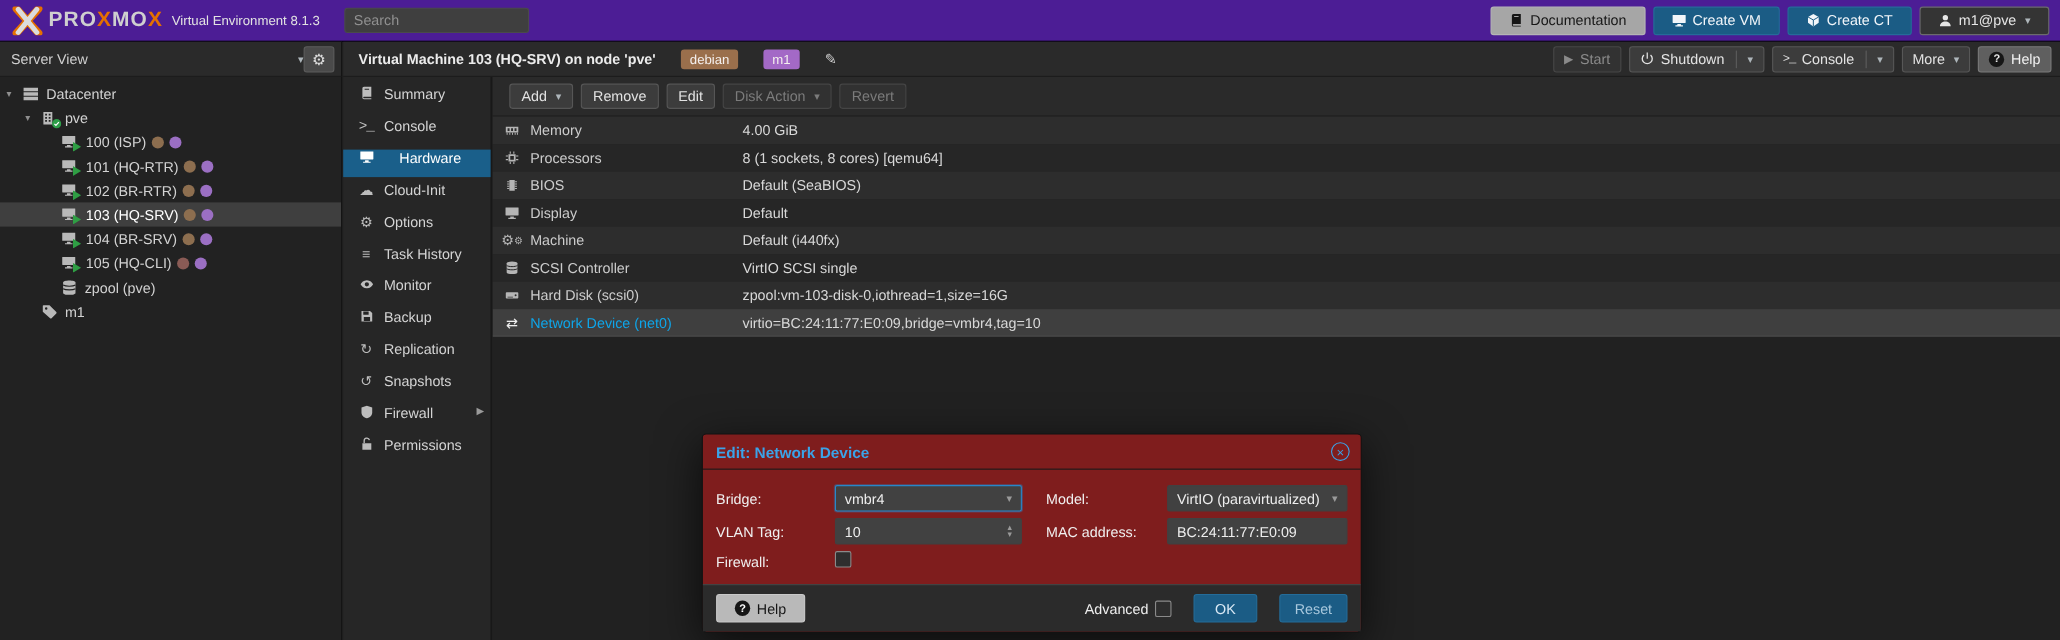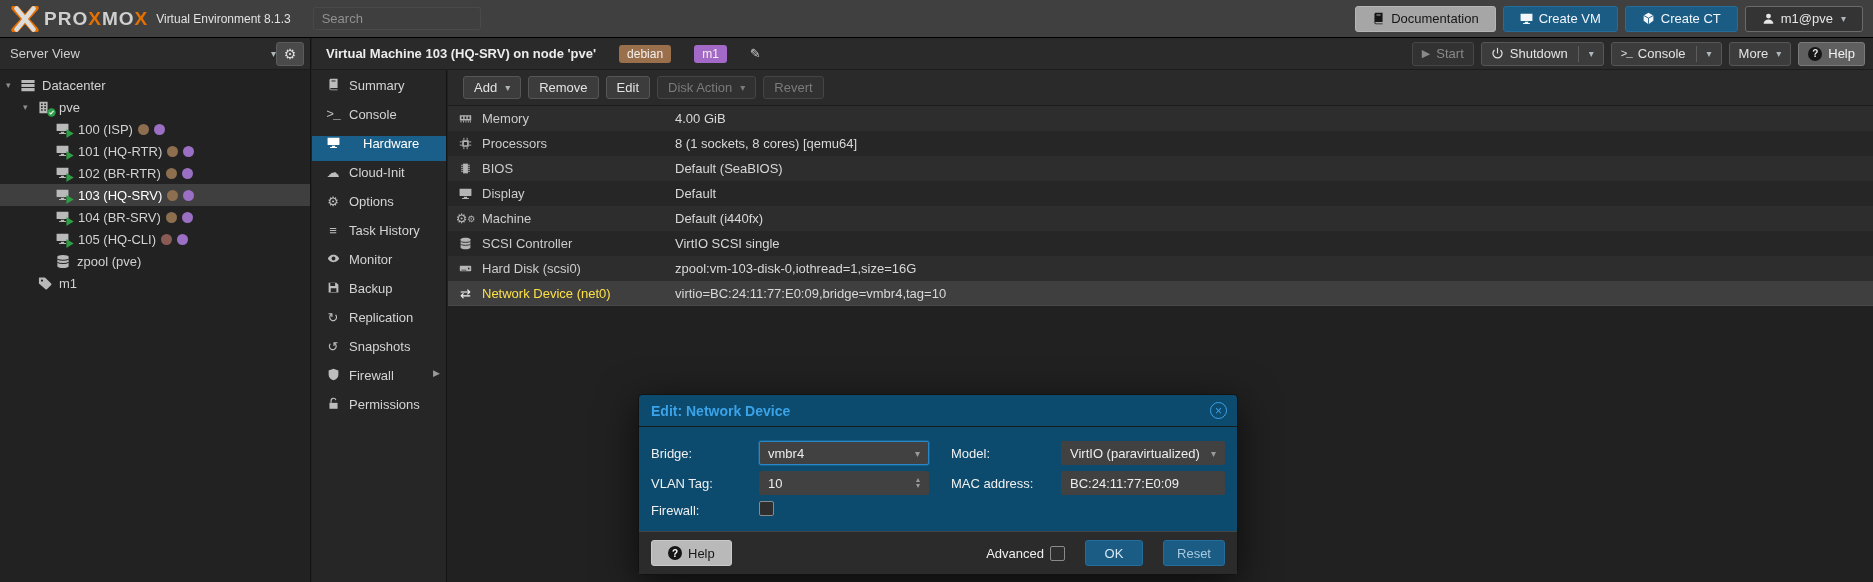--- a/index.html
+++ b/index.html
@@ -1,21 +1,21 @@
 <!DOCTYPE html>
 <html><head>
 <meta charset="utf-8">
 <style>
   * { margin:0; padding:0; box-sizing:border-box; }
   html,body { background:#111; }
   body { font-family:"Liberation Sans", sans-serif; font-size:13px; color:#d6d6d6; }
   #screen { position:relative; width:1873px; height:582px; background:#212121; overflow:hidden; }
 
   
-  #topbar { position:absolute; left:0; top:0; width:1873px; height:38px; background:#404040;
+  #topbar { position:absolute; left:0; top:0; width:1873px; height:38px; background:#4c1d95;
             display:flex; align-items:center; padding:0 10px; border-bottom:1px solid #000; }
   .logo-x { width:30px; height:26px; margin-right:4px; }
   .wordmark { font-weight:bold; font-size:19px; letter-spacing:1px; color:#cfcfcf; }
   .wordmark .ox { color:#e57000; }
   .env-text { color:#e2e2e2; font-size:12px; margin-left:8px; }
   .search-input { margin-left:22px; width:168px; height:23px; background:#3f3f3f; border:1px solid #4a4a4a;
                   border-radius:3px; color:#ddd; padding:0 8px; font-size:13px; font-family:inherit; }
   .search-input::placeholder { color:#909090; }
   .topbar-right { margin-left:auto; display:flex; gap:7px; align-items:center; }
   .btn { display:inline-flex; align-items:center; gap:6px; height:26px; padding:0 16px; border-radius:3px;
@@ -83,25 +83,25 @@
           background:#3c3c3c; border:1px solid #565656; color:#e3e3e3; cursor:pointer; }
   .tbtn.disabled { color:#7b7b7b; background:#313131; border-color:#454545; cursor:default; }
   .hw-row { display:flex; align-items:center; height:25px; padding-left:9px; cursor:pointer; }
   .hw-row:nth-child(odd) { background:#2d2d2d; }
   .hw-row:nth-child(even) { background:#262626; }
   .hw-row.selected { background:#3f3f3f; color:#fff; border-bottom:1px solid #4a4a4a; }
   .hw-icon { width:17px; height:15px; color:#b5b5b5; margin-right:8px; flex:0 0 auto;
              display:inline-flex; align-items:center; justify-content:center; font-size:13px; }
   .hw-row.selected .hw-icon { color:#eee; }
   .hw-label { width:193px; color:#cccccc; }
-  .hw-row.selected .hw-label { color:#fde047; }
+  .hw-row.selected .hw-label { color:#0ea5e9; }
   .hw-value { color:#d8d8d8; }
 
   
-  #dialog { position:absolute; left:638px; top:394px; width:600px; height:181px; background:#0c4a6e;
+  #dialog { position:absolute; left:638px; top:394px; width:600px; height:181px; background:#7f1d1d;
             border:1px solid #121212; border-radius:4px; box-shadow:0 10px 40px rgba(0,0,0,.65); }
   #dialog-header { height:32px; display:flex; align-items:center; padding:0 10px 0 12px;
                    border-bottom:1px solid #1a1a1a; }
   #dialog-title { color:#3ba3e8; font-weight:bold; font-size:14px; }
   #dialog-close { margin-left:auto; width:17px; height:17px; border:1.5px solid #3ba3e8; border-radius:50%;
                   color:#3ba3e8; display:flex; align-items:center; justify-content:center; font-size:12px;
                   cursor:pointer; line-height:1; }
   #dialog-body { padding:14px 12px 6px 12px; display:grid; grid-template-columns:98px 170px 112px 1fr;
                  column-gap:10px; row-gap:6px; align-items:center; }
   .dlabel { color:#f0f0f0; }

